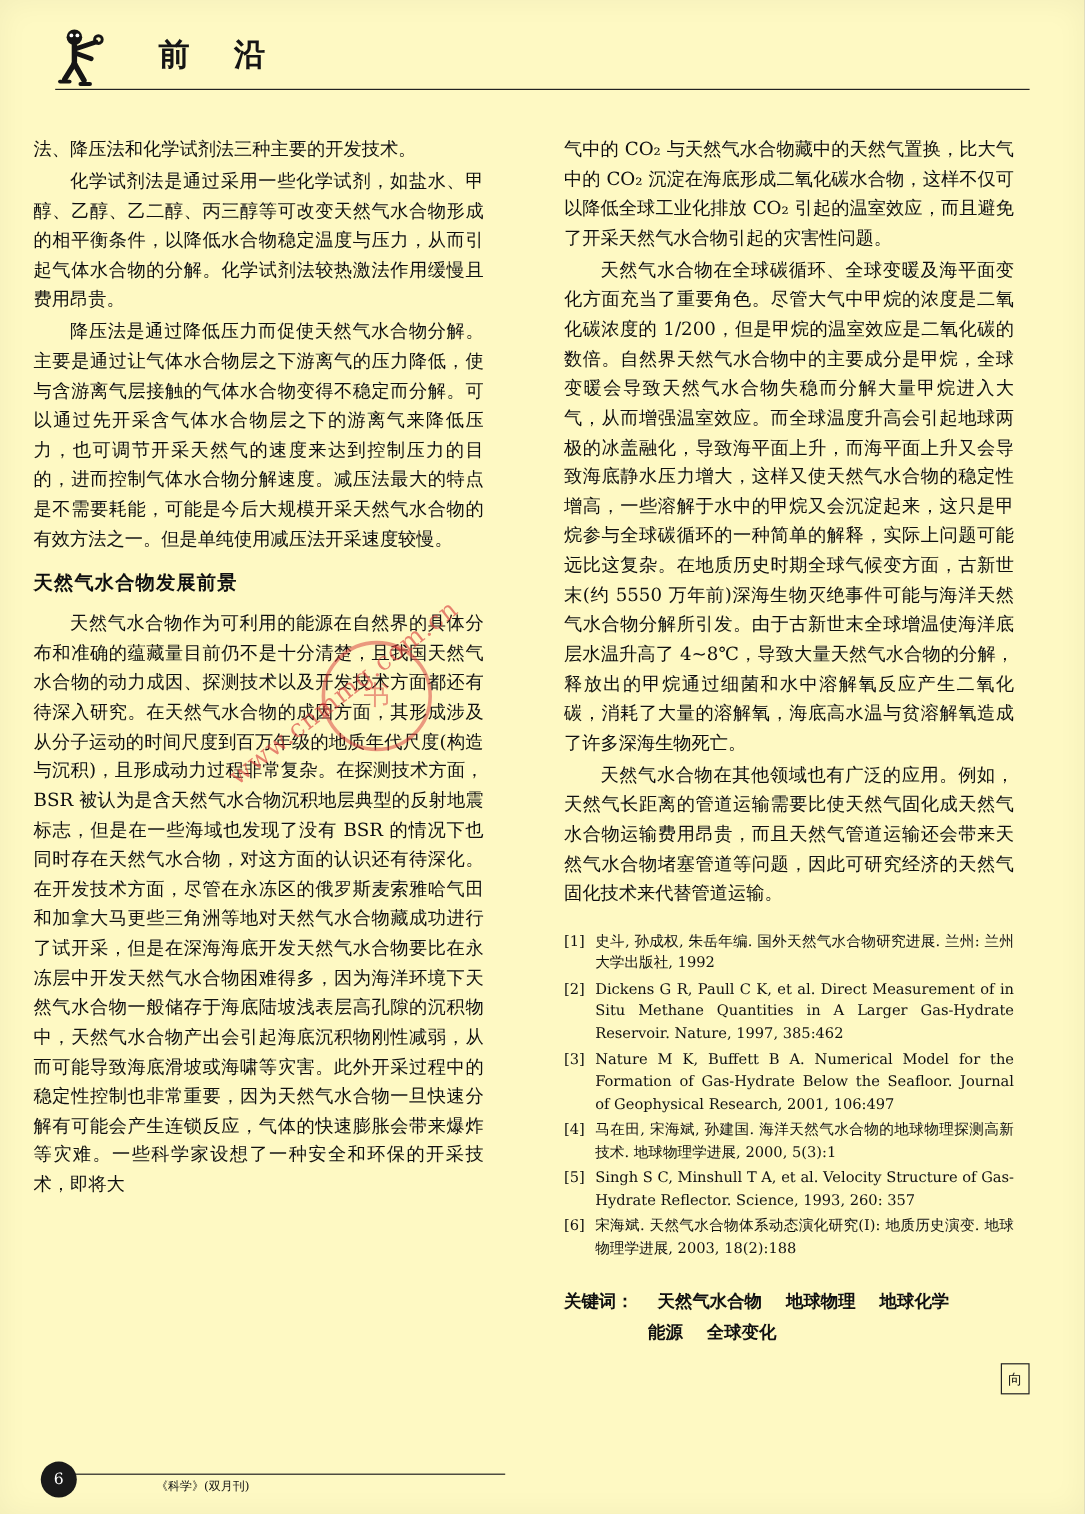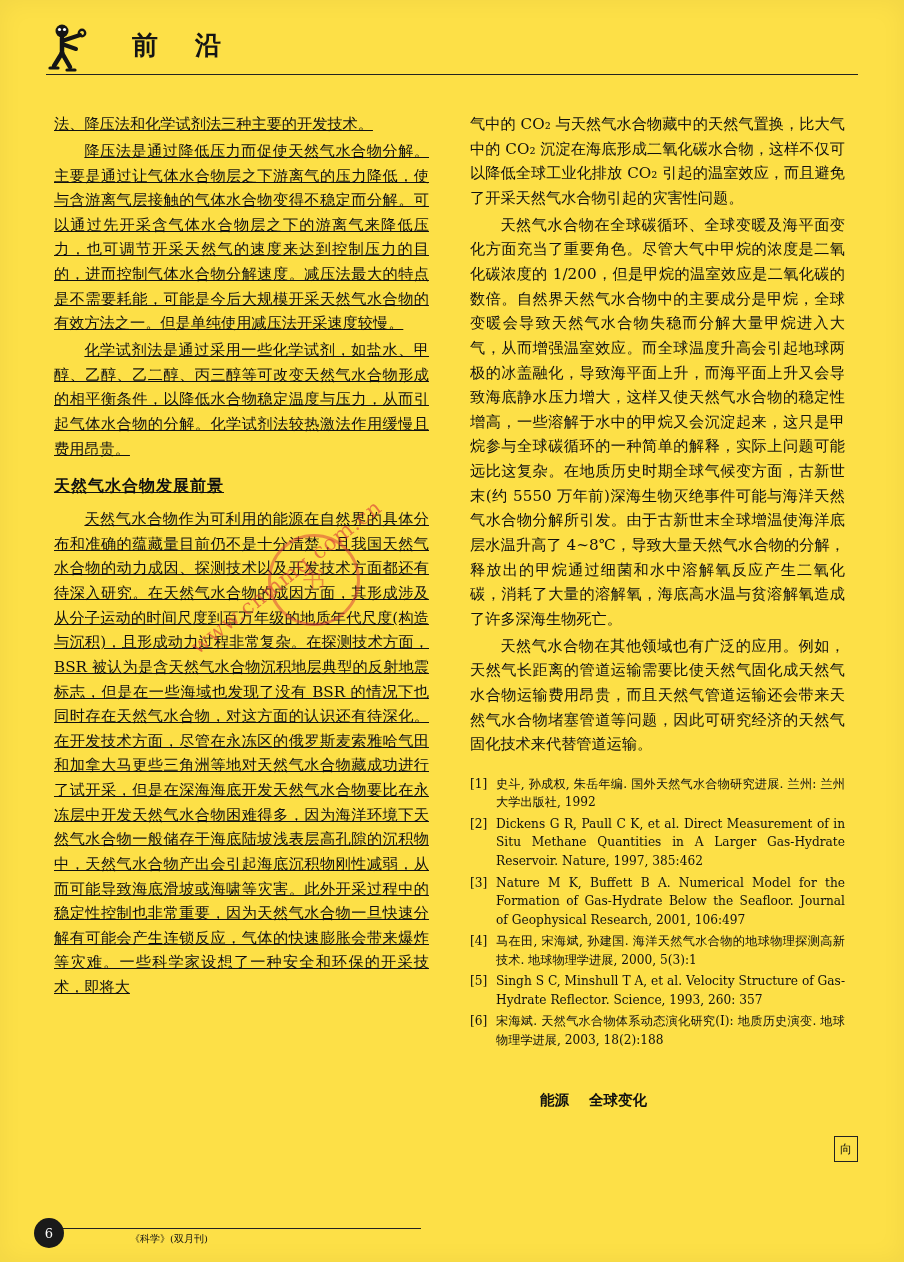--- a/index.html
+++ b/index.html
@@ -4,21 +4,21 @@
 <style>
   html, body {
     margin: 0;
     padding: 0;
     background: #b8b8b8;
   }
   .page {
     position: relative;
     width: 904px;
     height: 1262px;
-    background: #fde047;
+    background: #fef9c3;
     overflow: hidden;
     font-family: "DejaVu Sans", "Liberation Sans", sans-serif;
     color: #111;
   }
   
   .header {
     position: absolute;
     top: 22px;
     left: 46px;
     right: 46px;
@@ -52,21 +52,21 @@
   .col {
     position: absolute;
     top: 112px;
     width: 375px;
     font-size: 15.2px;
     line-height: 1.62;
     text-align: justify;
     font-family: "DejaVu Serif", "Liberation Serif", serif;
     color: #101010;
   }
-  .col-left { left: 54px; text-decoration: underline; }
+  .col-left { left: 28px; }
   .col-right { left: 470px; }
   .col p {
     margin: 0 0 0.15em 0;
     text-indent: 2em;
   }
   .col p.noindent { text-indent: 0; }
   .section-head {
     margin: 12px 0 8px 0;
     font-size: 16px;
     font-weight: bold;
@@ -92,21 +92,21 @@
     flex: 1 1 auto;
   }
   
   .keywords {
     margin-top: 24px;
     font-size: 14.5px;
     font-weight: bold;
     font-family: "DejaVu Sans", "Liberation Sans", sans-serif;
     line-height: 1.75;
   }
-  .kw-line-2 { padding-left: 70px; margin-top: 39px; }
+  .kw-line-2 { padding-left: 70px; }
   .kw-term { margin-right: 20px; }
   
   .footer-rule {
     position: absolute;
     left: 46px;
     width: 375px;
     top: 1228px;
     border-top: 1.2px solid #222;
   }
   .footer-page {
@@ -210,22 +210,22 @@
         <path d="M21 48 L29 48" stroke="#151515" stroke-width="3.2" stroke-linecap="round"></path>
         <circle cx="36" cy="11" r="3.2" fill="none" stroke="#151515" stroke-width="2.4"></circle>
       </svg>
     </div>
     <div class="masthead-title">前 沿</div>
     <div class="header-rule"></div>
   </div>
 
   <div class="col col-left">
     <p class="noindent">法、降压法和化学试剂法三种主要的开发技术。</p>
+    <p>化学试剂法是通过采用一些化学试剂，如盐水、甲醇、乙醇、乙二醇、丙三醇等可改变天然气水合物形成的相平衡条件，以降低水合物稳定温度与压力，从而引起气体水合物的分解。化学试剂法较热激法作用缓慢且费用昂贵。</p>
     <p>降压法是通过降低压力而促使天然气水合物分解。主要是通过让气体水合物层之下游离气的压力降低，使与含游离气层接触的气体水合物变得不稳定而分解。可以通过先开采含气体水合物层之下的游离气来降低压力，也可调节开采天然气的速度来达到控制压力的目的，进而控制气体水合物分解速度。减压法最大的特点是不需要耗能，可能是今后大规模开采天然气水合物的有效方法之一。但是单纯使用减压法开采速度较慢。</p>
-    <p>化学试剂法是通过采用一些化学试剂，如盐水、甲醇、乙醇、乙二醇、丙三醇等可改变天然气水合物形成的相平衡条件，以降低水合物稳定温度与压力，从而引起气体水合物的分解。化学试剂法较热激法作用缓慢且费用昂贵。</p>
     <div class="section-head">天然气水合物发展前景</div>
     <p>天然气水合物作为可利用的能源在自然界的具体分布和准确的蕴藏量目前仍不是十分清楚，且我国天然气水合物的动力成因、探测技术以及开发技术方面都还有待深入研究。在天然气水合物的成因方面，其形成涉及从分子运动的时间尺度到百万年级的地质年代尺度(构造与沉积)，且形成动力过程非常复杂。在探测技术方面，BSR 被认为是含天然气水合物沉积地层典型的反射地震标志，但是在一些海域也发现了没有 BSR 的情况下也同时存在天然气水合物，对这方面的认识还有待深化。在开发技术方面，尽管在永冻区的俄罗斯麦索雅哈气田和加拿大马更些三角洲等地对天然气水合物藏成功进行了试开采，但是在深海海底开发天然气水合物要比在永冻层中开发天然气水合物困难得多，因为海洋环境下天然气水合物一般储存于海底陆坡浅表层高孔隙的沉积物中，天然气水合物产出会引起海底沉积物刚性减弱，从而可能导致海底滑坡或海啸等灾害。此外开采过程中的稳定性控制也非常重要，因为天然气水合物一旦快速分解有可能会产生连锁反应，气体的快速膨胀会带来爆炸等灾难。一些科学家设想了一种安全和环保的开采技术，即将大</p>
   </div>
 
   <div class="col col-right">
     <p class="noindent">气中的 CO₂ 与天然气水合物藏中的天然气置换，比大气中的 CO₂ 沉淀在海底形成二氧化碳水合物，这样不仅可以降低全球工业化排放 CO₂ 引起的温室效应，而且避免了开采天然气水合物引起的灾害性问题。</p>
     <p>天然气水合物在全球碳循环、全球变暖及海平面变化方面充当了重要角色。尽管大气中甲烷的浓度是二氧化碳浓度的 1/200，但是甲烷的温室效应是二氧化碳的数倍。自然界天然气水合物中的主要成分是甲烷，全球变暖会导致天然气水合物失稳而分解大量甲烷进入大气，从而增强温室效应。而全球温度升高会引起地球两极的冰盖融化，导致海平面上升，而海平面上升又会导致海底静水压力增大，这样又使天然气水合物的稳定性增高，一些溶解于水中的甲烷又会沉淀起来，这只是甲烷参与全球碳循环的一种简单的解释，实际上问题可能远比这复杂。在地质历史时期全球气候变方面，古新世末(约 5550 万年前)深海生物灭绝事件可能与海洋天然气水合物分解所引发。由于古新世末全球增温使海洋底层水温升高了 4~8℃，导致大量天然气水合物的分解，释放出的甲烷通过细菌和水中溶解氧反应产生二氧化碳，消耗了大量的溶解氧，海底高水温与贫溶解氧造成了许多深海生物死亡。</p>
     <p>天然气水合物在其他领域也有广泛的应用。例如，天然气长距离的管道运输需要比使天然气固化成天然气水合物运输费用昂贵，而且天然气管道运输还会带来天然气水合物堵塞管道等问题，因此可研究经济的天然气固化技术来代替管道运输。</p>
 
     <div class="refs">
@@ -249,20 +249,23 @@
         <span class="ref-num">[5]</span>
         <span class="ref-text">Singh S C, Minshull T A, et al. Velocity Structure of Gas-Hydrate Reflector. Science, 1993, 260: 357</span>
       </div>
       <div class="ref">
         <span class="ref-num">[6]</span>
         <span class="ref-text">宋海斌. 天然气水合物体系动态演化研究(I): 地质历史演变. 地球物理学进展, 2003, 18(2):188</span>
       </div>
     </div>
 
     <div class="keywords">
+      <div>
+        <span class="kw-term">关键词：</span><span class="kw-term">天然气水合物</span><span class="kw-term">地球物理</span><span class="kw-term">地球化学</span>
+      </div>
       <div class="kw-line-2">
         <span class="kw-term">能源</span><span class="kw-term">全球变化</span>
       </div>
     </div>
   </div>
 
   <div class="watermark">
     <div class="wm-seal">书</div>
     <div class="wm-text">www.cnmmg.com.cn</div>
   </div>

